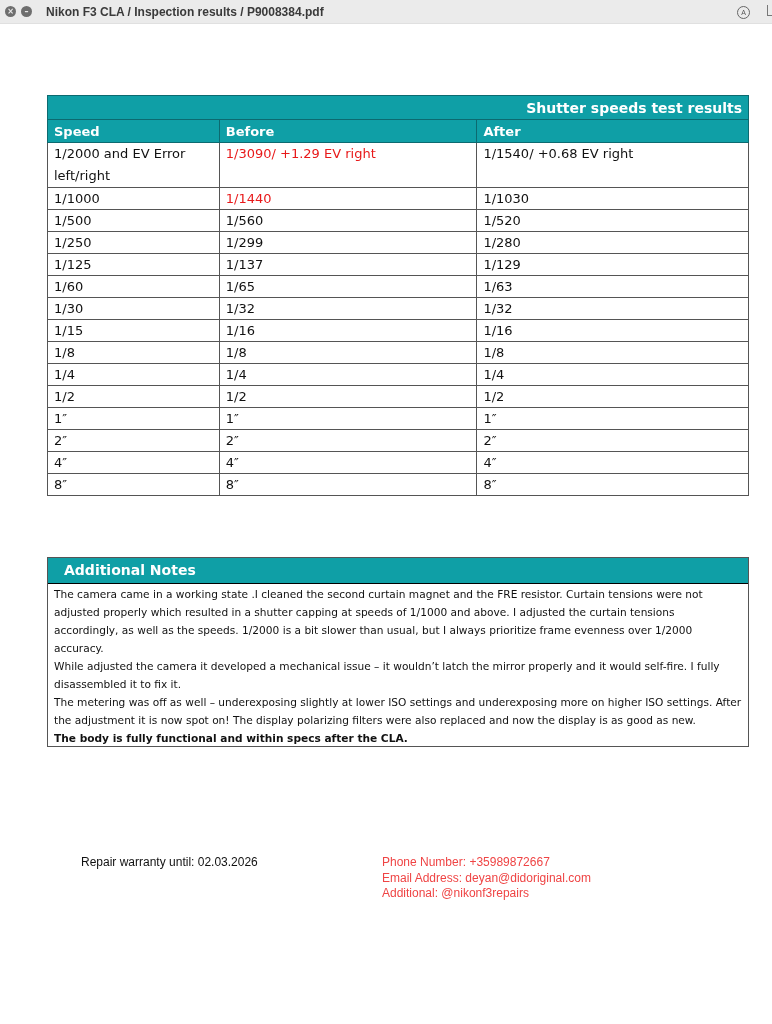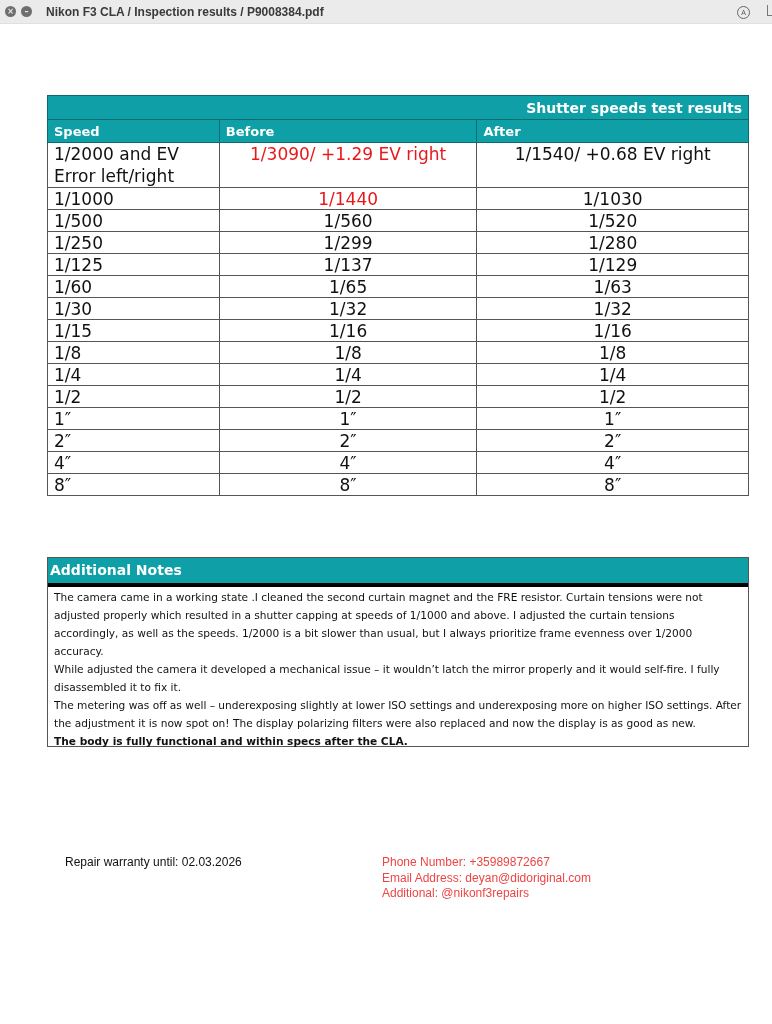--- a/index.html
+++ b/index.html
@@ -44,58 +44,58 @@
 
     table.results {
       position: absolute; left: 47px; top: 95px; width: 702px;
       border-collapse: collapse;
       font-family: "DejaVu Sans", sans-serif;
     }
     table.results td, table.results th {
       border: 1px solid #555;
       padding: 0 6px;
       height: 22px;
-      font-size: 17px;
+      font-size: 13px;
       color: #111;
       box-sizing: border-box;
     }
     table.results .title-row th {
       background: #0f9fa6; color: #fff; text-align: right;
       font-weight: bold; font-size: 14px; height: 24px;
       border-color: #0c6a70;
     }
     table.results .head-row th {
       background: #0f9fa6; color: #fff; text-align: left;
       font-weight: bold; font-size: 13px; height: 23px;
       border-color: #0c6a70;
     }
-    table.results td.c { text-align: center; }
+    table.results td.c { }
     table.results td.red { color: #e8191a; }
     table.results tr.tall td { vertical-align: top; height: 45px; line-height: 22px; }
     col.c1 { width: 172px; }
     col.c2 { width: 258px; }
     col.c3 { width: 272px; }
 
     .notes {
       position: absolute; left: 47px; top: 557px; width: 702px; height: 190px;
       border: 1px solid #555; box-sizing: border-box;
     }
     .notes-head {
       background: #0f9fa6; color: #fff; font-weight: bold; font-size: 14px;
-      height: 25px; line-height: 25px; padding-left: 2px;
-      border-bottom: 4px solid #000000;
+      height: 25px; line-height: 25px; padding-left: 16px;
+      border-bottom: 1px solid #000000;
     }
     .notes-body {
       padding: 1px 6px; font-size: 10.6px; line-height: 18px; color: #111;
     }
     .notes-body p { margin: 0; }
     .notes-body p.bold { font-weight: bold; }
 
     .footer-left {
-      position: absolute; left: 65px; top: 855px;
+      position: absolute; left: 81px; top: 855px;
       font-family: "Liberation Sans", sans-serif; font-size: 12px; color: #111;
     }
     .footer-right {
       position: absolute; left: 382px; top: 855px;
       font-family: "Liberation Sans", sans-serif; font-size: 12px; color: #ef4444;
       line-height: 15.5px;
     }
     .footer-right div { white-space: nowrap; }
   </style>
 </head>

